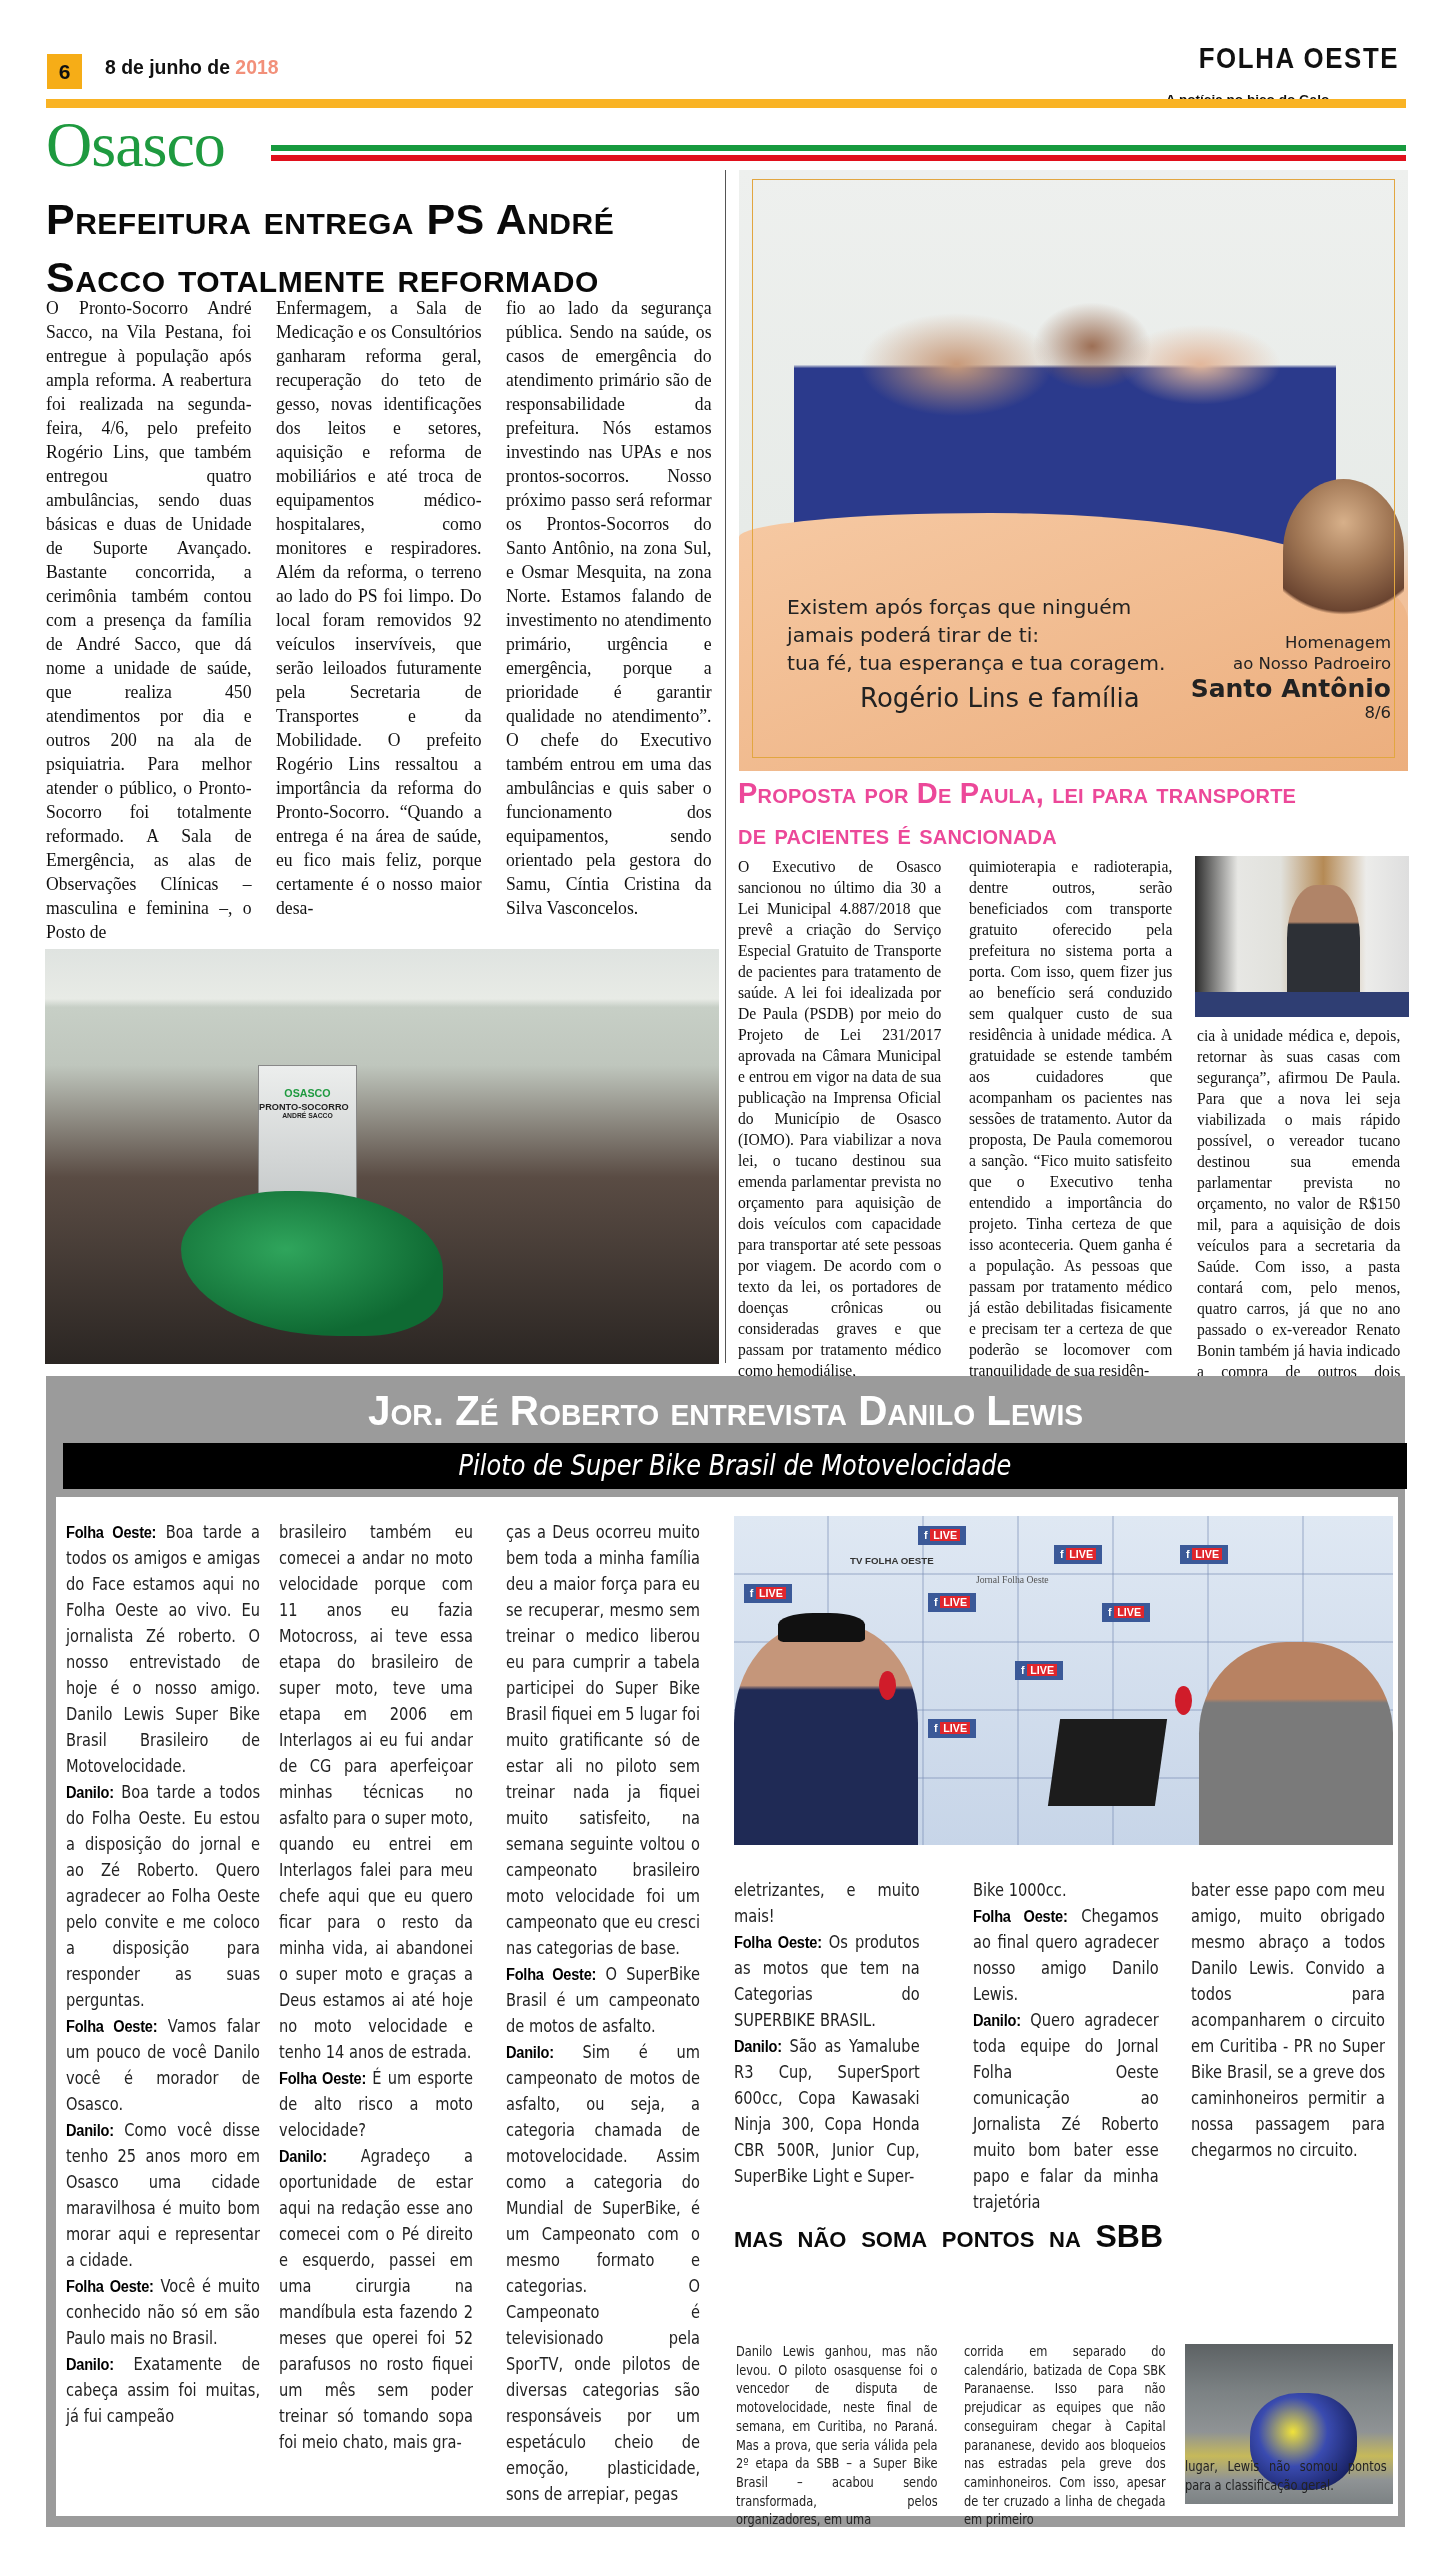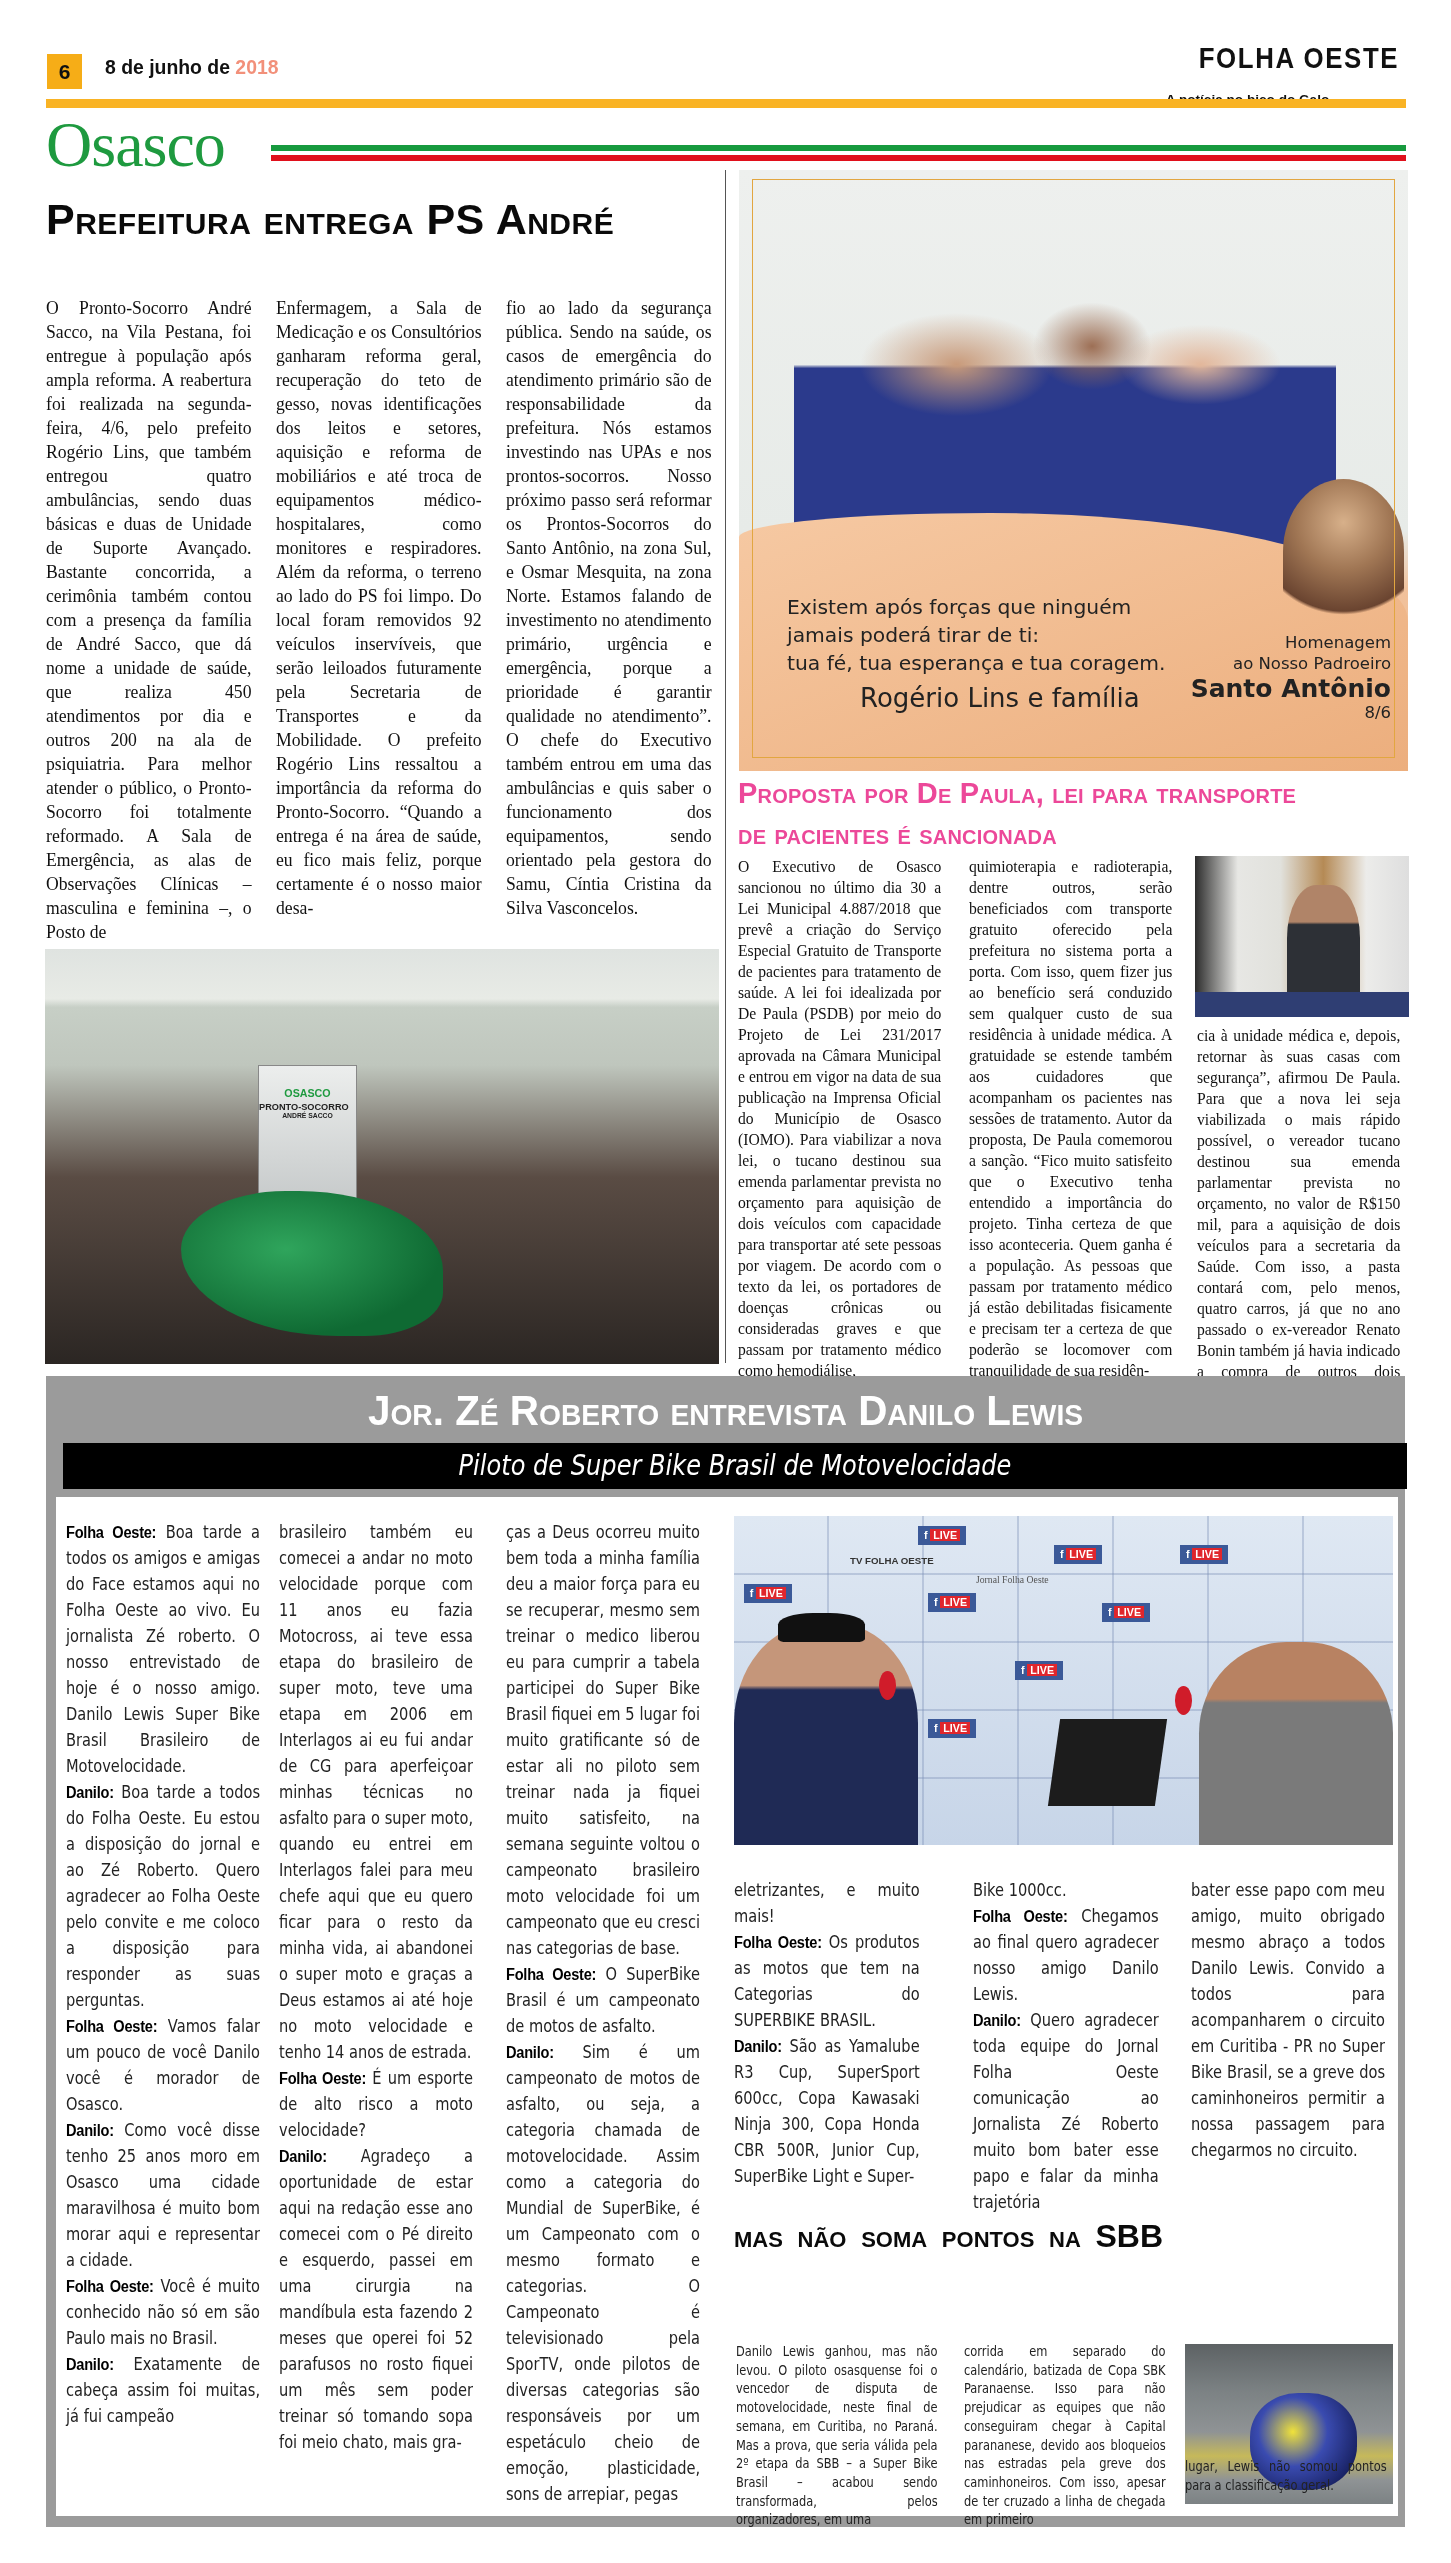--- a/index.html
+++ b/index.html
@@ -149,20 +149,21 @@
   <div class="name">FOLHA OESTE</div>
   <div class="tag">A notícia no bico do Galo</div>
 </div>
 <div class="abs orange-rule"></div>
 <div class="abs section">Osasco</div>
 <div class="abs stripe-g"></div>
 <div class="abs stripe-r"></div>
 
 <div class="abs h1">
   <div>Prefeitura entrega PS André</div>
+  <div>Sacco totalmente reformado</div>
 </div>
 <div class="col" style="left:46px; top:296px; width:221px;">O Pronto-Socorro André Sacco, na Vila Pestana, foi entregue à população após ampla reforma. A reabertura foi realizada na segunda-feira, 4/6, pelo prefeito Rogério Lins, que também entregou quatro ambulâncias, sendo duas básicas e duas de Unidade de Suporte Avançado. Bastante concorrida, a cerimônia também contou com a presença da família de André Sacco, que dá nome a unidade de saúde, que realiza 450 atendimentos por dia e outros 200 na ala de psiquiatria. Para melhor atender o público, o Pronto-Socorro foi totalmente reformado. A Sala de Emergência, as alas de Observações Clínicas – masculina e feminina –, o Posto de</div>
 <div class="col" style="left:276px; top:296px; width:221px;">Enfermagem, a Sala de Medicação e os Consultórios ganharam reforma geral, recuperação do teto de gesso, novas identificações dos leitos e setores, aquisição e reforma de mobiliários e até troca de equipamentos médico-hospitalares, como monitores e respiradores. Além da reforma, o terreno ao lado do PS foi limpo. Do local foram removidos 92 veículos inservíveis, que serão leiloados futuramente pela Secretaria de Transportes e da Mobilidade. O prefeito Rogério Lins ressaltou a importância da reforma do Pronto-Socorro. “Quando a entrega é na área de saúde, eu fico mais feliz, porque certamente é o nosso maior desa-</div>
 <div class="col" style="left:506px; top:296px; width:221px;">fio ao lado da segurança pública. Sendo na saúde, os casos de emergência do atendimento primário são de responsabilidade da prefeitura. Nós estamos investindo nas UPAs e nos prontos-socorros. Nosso próximo passo será reformar os Prontos-Socorros do Santo Antônio, na zona Sul, e Osmar Mesquita, na zona Norte. Estamos falando de investimento no atendimento primário, urgência e emergência, porque a prioridade é garantir qualidade no atendimento”. O chefe do Executivo também entrou em uma das ambulâncias e quis saber o funcionamento dos equipamentos, sendo orientado pela gestora do Samu, Cíntia Cristina da Silva Vasconcelos.</div>
 
 <div class="abs photo ceremony">
   <div class="abs" style="left:213px; top:116px; width:97px; height:184px; background:linear-gradient(180deg,#eceeed,#b9bdbe); border:1px solid #888;">
     <div style="text-align:center; font-family:'Liberation Sans',sans-serif; font-weight:bold; color:#1e9a3f; font-size:10.7px; margin-top:21px;">OSASCO</div>
     <div style="font-family:'Liberation Sans',sans-serif; font-weight:bold; color:#222; font-size:9.2px; margin-top:3px;">PRONTO-SOCORRO</div>
     <div style="text-align:center; font-family:'Liberation Sans',sans-serif; font-weight:bold; color:#222; font-size:6.8px;">ANDRÉ SACCO</div>

